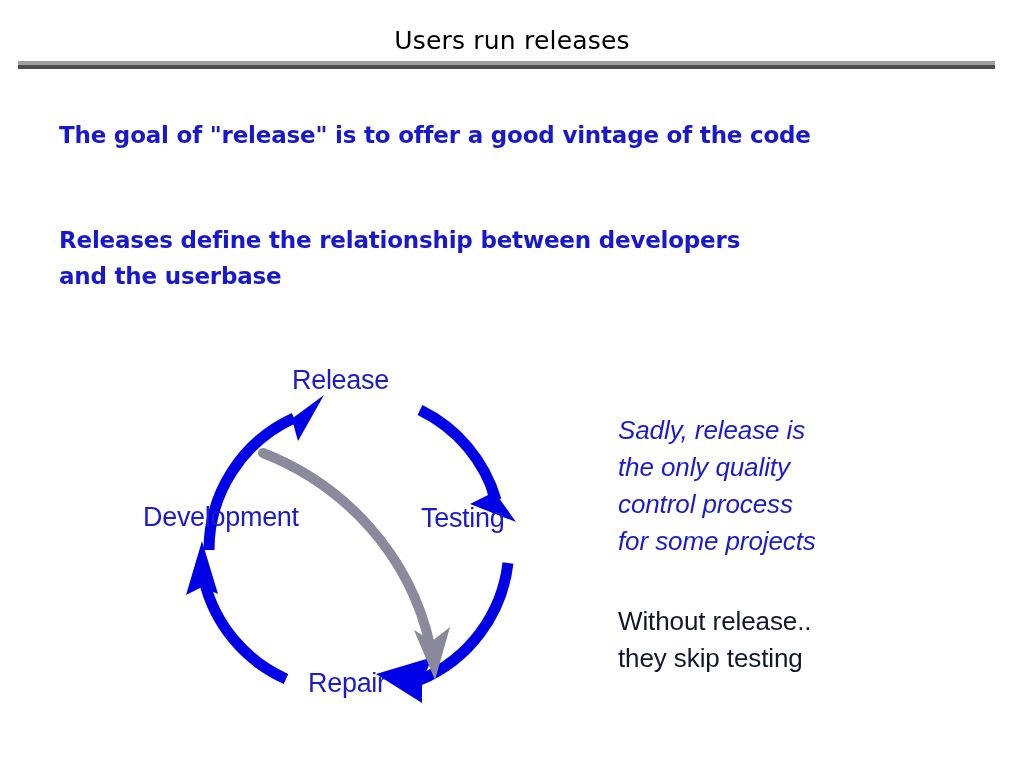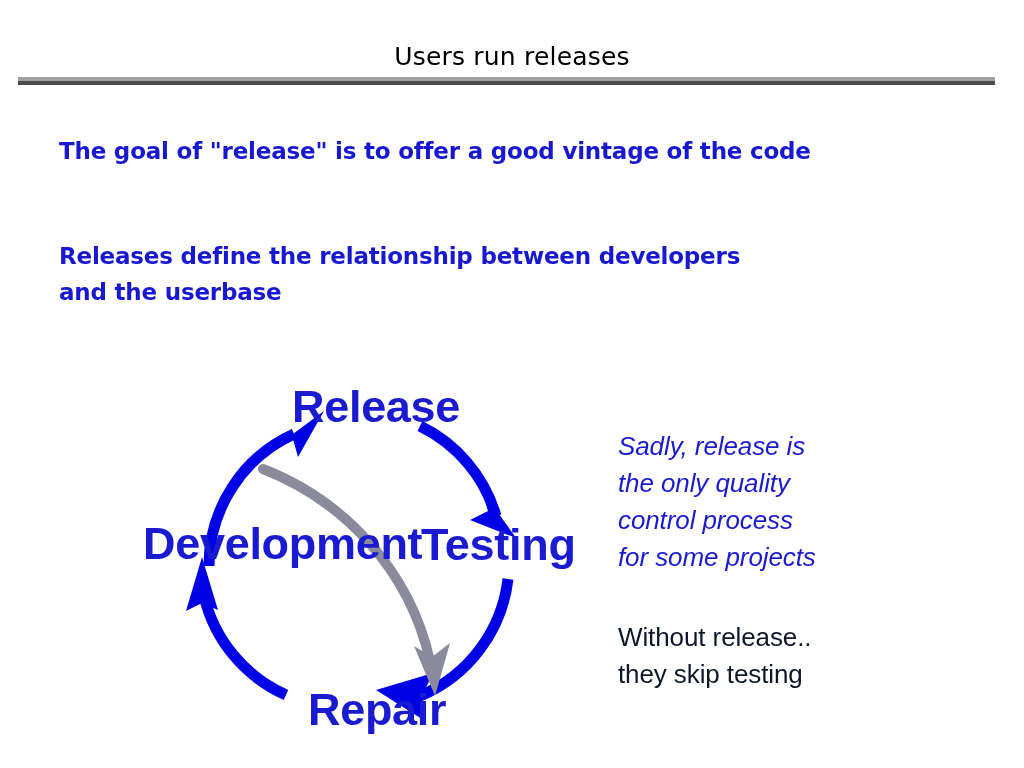--- a/index.html
+++ b/index.html
@@ -12,21 +12,21 @@
     width: 1024px;
     height: 768px;
     position: relative;
     overflow: hidden;
     font-family: "Liberation Sans", sans-serif;
     -webkit-font-smoothing: antialiased;
   }
 
   #slide {
     position: absolute;
-    left: 0; top: 16px;
+    left: 0; top: 0;
     width: 1024px;
     height: 552px;
     background: #ffffff;
   }
 
   
   .slide-title {
     position: absolute;
     left: 0;
     top: 26px;
@@ -107,22 +107,22 @@
     height: 370px;
   }
   #cycle-diagram svg {
     display: block;
     width: 430px;
     height: 370px;
   }
   .node-label {
     position: absolute;
     font-family: "Liberation Sans", sans-serif;
-    font-size: 45px;
-    font-weight: bold;
+    font-size: 27px;
+    font-weight: normal;
     color: #1a1ad0;
     white-space: nowrap;
     letter-spacing: -0.3px;
   }
   #label-release     { left: 162px; top: 10px; }
   #label-testing     { left: 291px; top: 148px; text-align: center; }
   #label-development { left: 13px;  top: 147px; }
   #label-repair      { left: 178px; top: 313px; }
 </style>
 </head>

